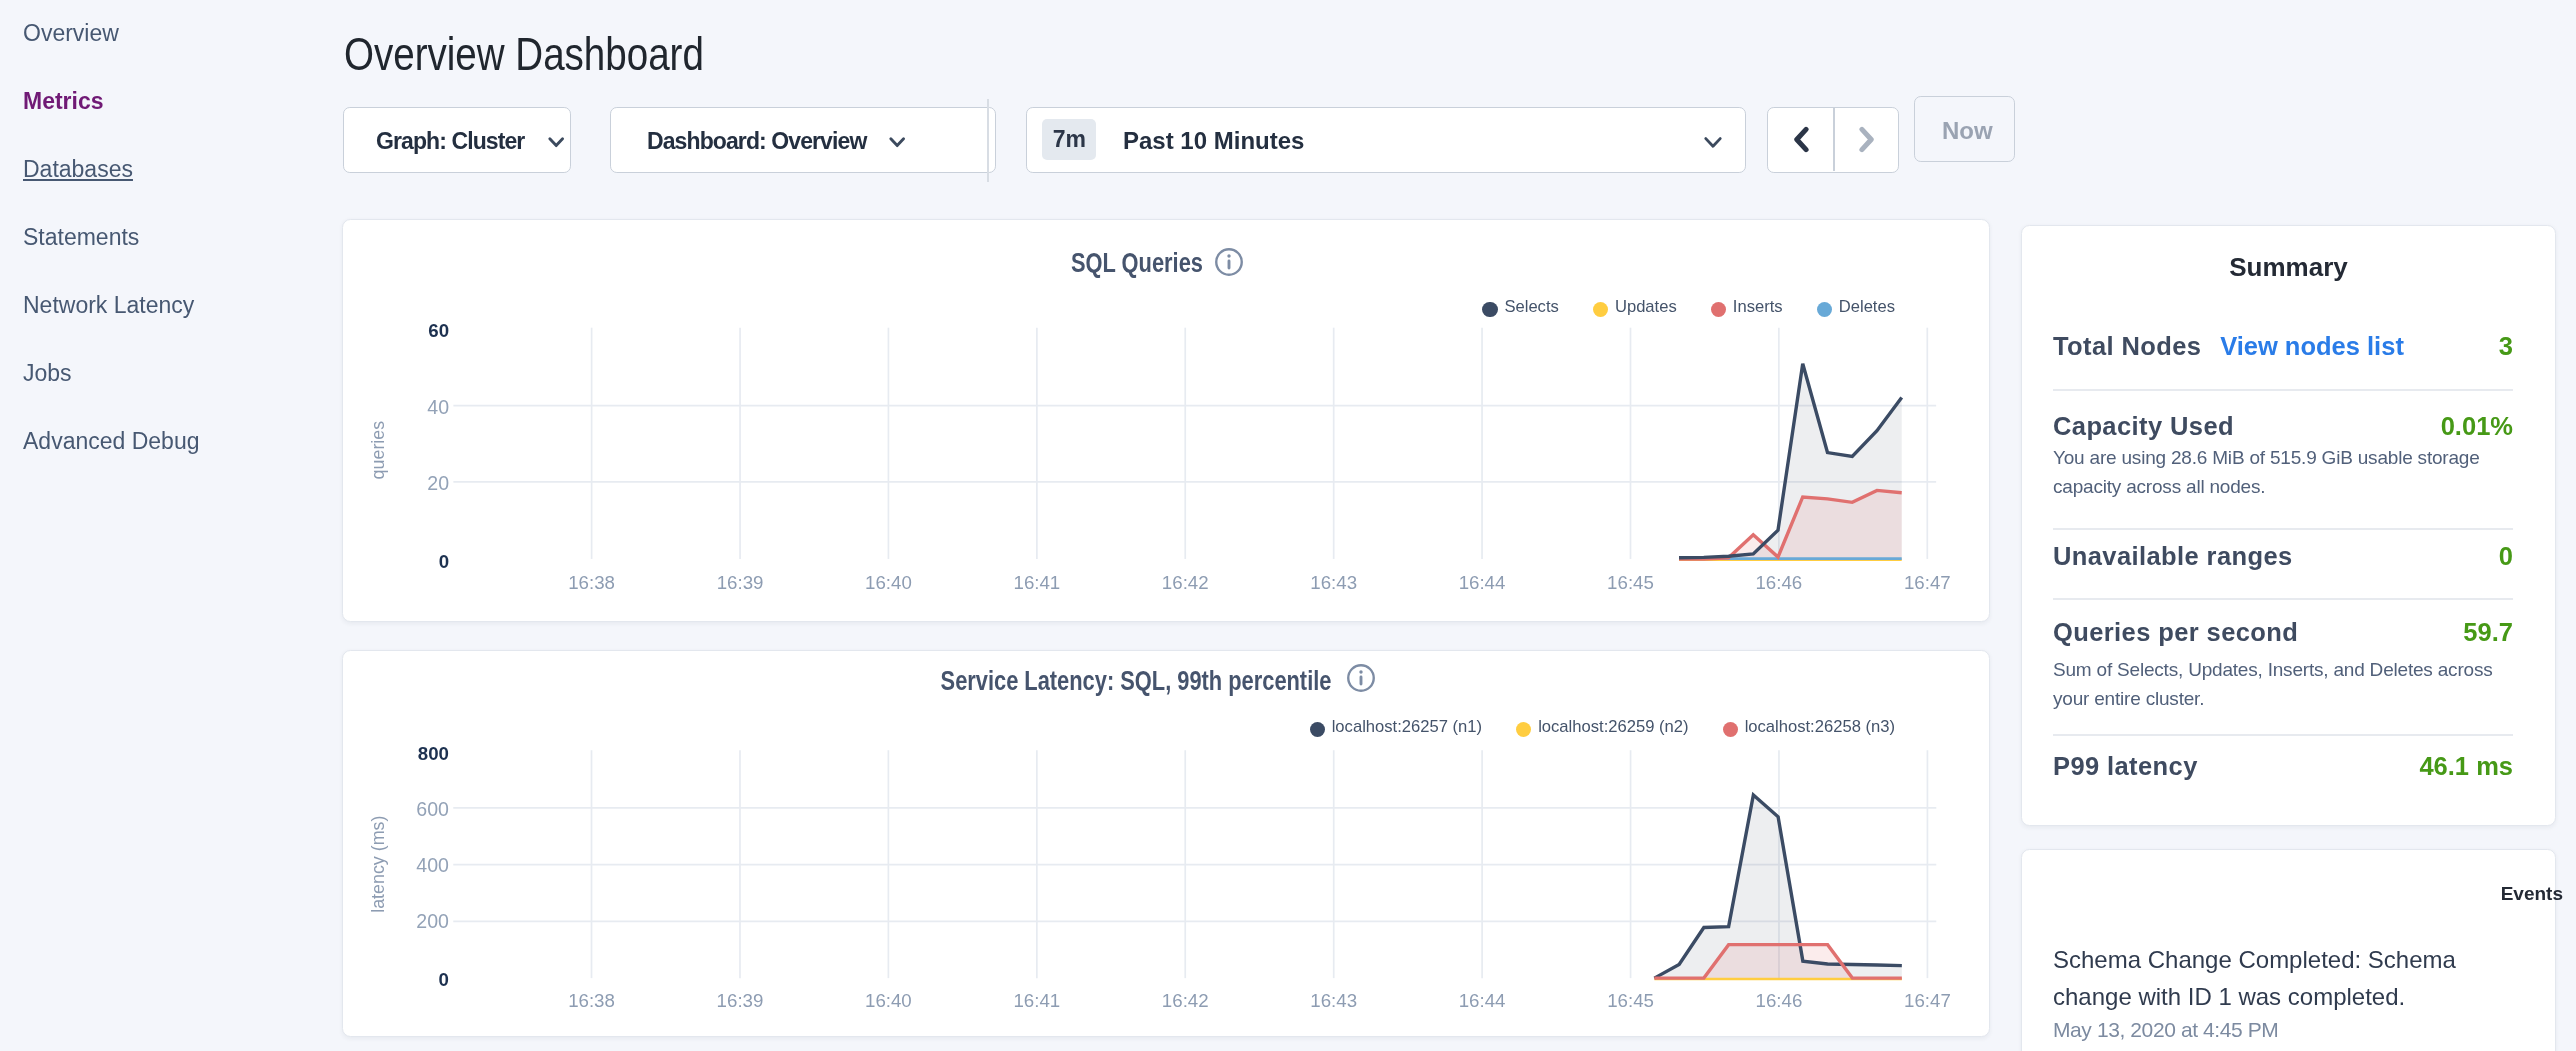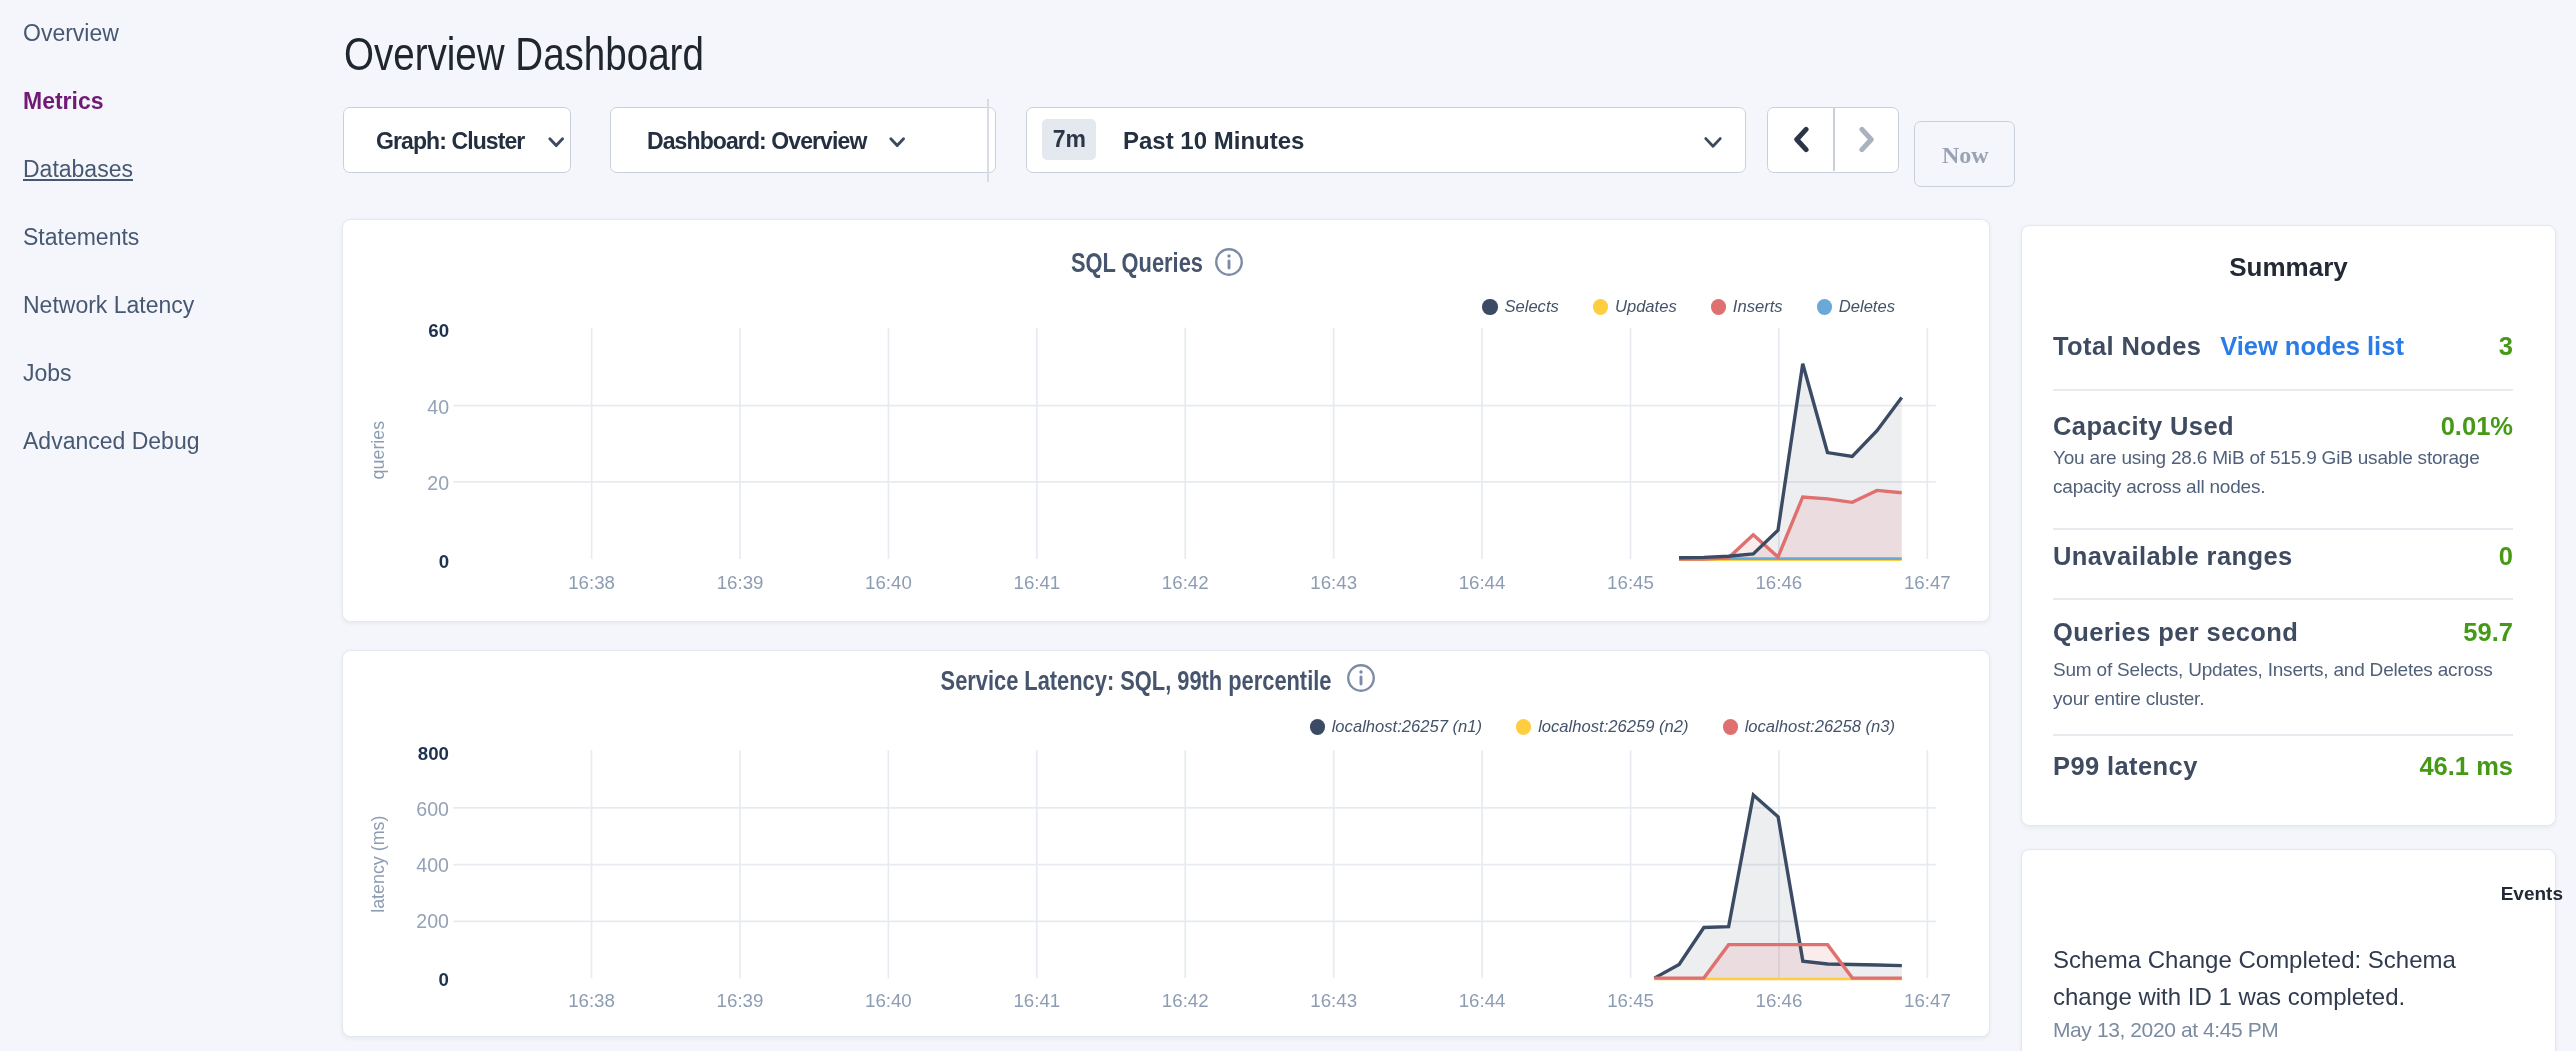--- a/index.html
+++ b/index.html
@@ -11,21 +11,21 @@
 .nav-item.active { color:#701a75; font-weight:bold; }
 
 .tbtn { position:absolute; background:#fff; border:1.7px solid #c9d0da; border-radius:6.8px; }
 .tbtn .lbl { position:absolute; font-weight:bold; font-size:23px; letter-spacing:-0.9px; color:#242f40; white-space:nowrap; }
 .chev { position:absolute; width:18.7px; height:18.7px; }
 
 .card { position:absolute; background:#fff; border:1.7px solid #e3e7ee; border-radius:8.5px;
   box-shadow:0 1.7px 4.3px rgba(40,50,70,0.06); }
 .ctitle { position:absolute; font-weight:bold; font-size:28px; color:#46546d; white-space:nowrap; transform:translateX(-50%) scaleX(0.78); }
 .legend { position:absolute; display:flex; align-items:center; }
-.legend .it { display:flex; align-items:center; margin-left:34px;font-style:italic; }
+.legend .it { display:flex; align-items:flex-end; margin-left:34px; }
 .legend .dot { width:15.3px; height:15.3px; border-radius:50%; margin-right:6.8px; }
 .legend .tx { font-size:16.6px; color:#44536a; white-space:nowrap; }
 
 .srow-h { font-weight:bold; font-size:25.5px; color:#3f4b60; letter-spacing:0.4px; white-space:nowrap; }
 .sgreen { font-weight:bold; font-size:25.5px; color:#469916; white-space:nowrap; }
 .sdesc { font-size:19px; color:#51607a; line-height:29px; letter-spacing:-0.2px; }
 .sdiv { position:absolute; left:31px; right:42px; height:1.7px; background:#e7eaef; }
 </style>
 </head>
 <body>
@@ -62,21 +62,21 @@
 </div>
 <div class="tbtn" style="left:1767px; top:107px; width:132px; height:66px;">
   <div class="abs" style="left:65px; top:0px; width:1.7px; height:63px; background:#c9d0da;"></div>
   <svg class="abs" style="left:22px; top:18px; width:22px; height:27px;" viewBox="0 0 26 32">
       <path d="M19 4 L8 16 L19 28" fill="none" stroke="#2b3547" stroke-width="6" stroke-linecap="round" stroke-linejoin="round"></path>
     </svg>
   <svg class="abs" style="left:88px; top:18px; width:22px; height:27px;" viewBox="0 0 26 32">
       <path d="M7 4 L18 16 L7 28" fill="none" stroke="#a9b2bf" stroke-width="6" stroke-linecap="round" stroke-linejoin="round"></path>
     </svg>
 </div>
-<div class="tbtn" style="left:1914px; top:121px; width:101px; height:66px; background:transparent;font-family:Liberation Serif, serif;">
+<div class="tbtn" style="left:1914px; top:96px; width:101px; height:66px; background:transparent;">
   <span class="lbl" style="left:27px; top:19.6px; color:#9aa3b2; font-size:24px; letter-spacing:0;">Now</span>
 </div>
 
 <div class="card" style="left:342px; top:219px; width:1648px; height:403px;">
   <div class="ctitle" style="left:794px; top:27px;">SQL Queries</div>
   <svg class="abs" style="left:869px; top:25px; width:34px; height:34px;" viewBox="0 0 40 40">
     <circle cx="20" cy="20" r="15" fill="none" stroke="#7d8ca4" stroke-width="2.8"></circle>
     <circle cx="20" cy="13" r="2" fill="#7d8ca4"></circle>
     <rect x="18.3" y="17.2" width="3.4" height="11.5" rx="1.7" fill="#7d8ca4"></rect>
   </svg>

